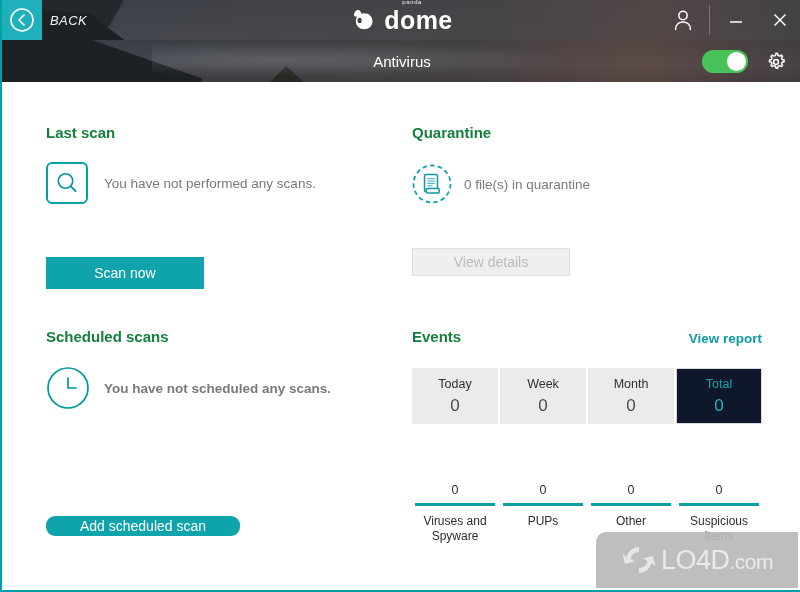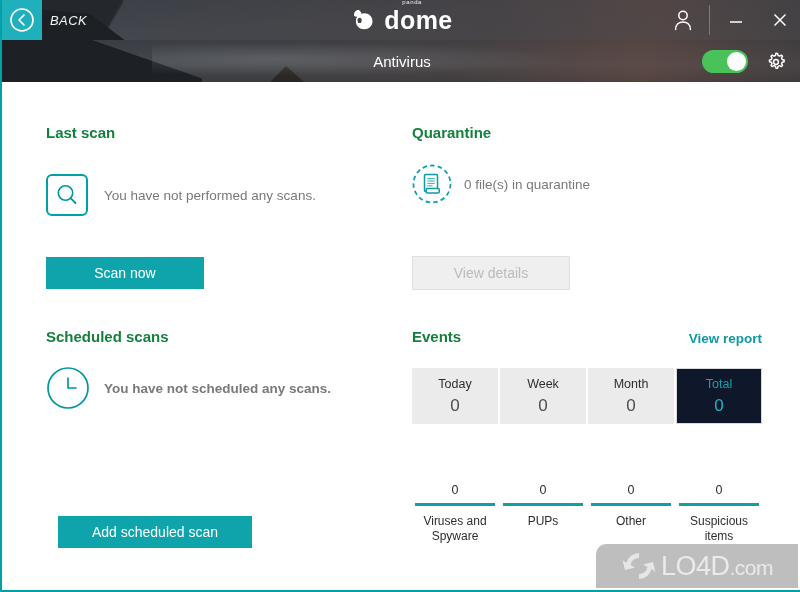--- a/index.html
+++ b/index.html
@@ -129,21 +129,21 @@
 
   .stats{display:flex;}
   .stat{width:86px;margin-right:2px;text-align:center;}
   .stat:last-child{margin-right:0;}
   .stat .num{font-size:12.5px;color:#2b2e31;line-height:1;}
   .stat .bar{height:3px;background:#0fa0a2;margin:6px 3px 8px 3px;}
   .stat .cap{font-size:12px;color:#2b2e31;line-height:1.25;}
 
   
   .wm{
-    position:absolute;right:2px;bottom:2px;width:202px;height:44px;
+    position:absolute;right:2px;bottom:2px;width:202px;height:56px;
     background:#b9b9b9;border-radius:10px 0 0 0;
     display:flex;align-items:center;justify-content:center;gap:4px;
     opacity:.92;pointer-events:none;
   }
   .wm-text{color:#e9e9e9;font-size:27px;letter-spacing:-.5px;line-height:1;}
   .wm-text .dot{font-size:21px;}
 </style>
 </head>
 <body>
 
@@ -213,21 +213,21 @@
       </g>
     </svg>
   </div>
 
   <div class="content">
 
     <div class="col-l">
 
       <div class="sec-title" style="position:absolute;left:0;top:42px;">Last scan</div>
 
-      <div class="row" style="position:absolute;left:0;top:92px;">
+      <div class="row" style="position:absolute;left:0;top:80px;">
         <div class="scan-icon-box">
           <svg width="26" height="26" viewBox="0 0 26 26">
             <circle cx="11.5" cy="11" r="7.2" fill="none" stroke="#00979f" stroke-width="1.6"></circle>
             <line x1="16.8" y1="16.3" x2="21.5" y2="21" stroke="#00979f" stroke-width="1.8" stroke-linecap="round"></line>
           </svg>
         </div>
         <div class="row-text">You have not performed any scans.</div>
       </div>
 
       <button class="btn btn-primary" style="position:absolute;left:0;top:175px;width:158px;height:32px;">Scan now</button>
@@ -237,21 +237,21 @@
       <div class="row" style="position:absolute;left:0;top:284px;">
         <div class="circ-icon">
           <svg width="44" height="44" viewBox="0 0 44 44">
             <circle cx="22" cy="22" r="20" fill="none" stroke="#00979f" stroke-width="1.7"></circle>
             <polyline points="22,12 22,22 30,22" fill="none" stroke="#00979f" stroke-width="1.7" stroke-linecap="round" stroke-linejoin="round"></polyline>
           </svg>
         </div>
         <div class="row-text" style="margin-left:14px;font-weight:bold;">You have not scheduled any scans.</div>
       </div>
 
-      <button class="btn btn-primary" style="position:absolute;left:12px;top:434px;width:194px;height:32px;">Add scheduled scan</button>
+      <button class="btn btn-primary" style="position:absolute;left:0;top:434px;width:194px;height:20px;border-radius:9px;">Add scheduled scan</button>
     </div>
 
     <div class="col-r">
 
       <div class="sec-title" style="position:absolute;left:0;top:42px;">Quarantine</div>
 
       <div class="row" style="position:absolute;left:-2px;top:80px;">
         <div class="circ-icon">
           <svg width="44" height="44" viewBox="0 0 44 44">
             <circle cx="22" cy="22" r="18.5" fill="none" stroke="#12a2aa" stroke-width="1.8" stroke-dasharray="4.5 3.2"></circle>
@@ -259,21 +259,21 @@
             <line x1="17.3" y1="16.6" x2="24.8" y2="16.6" stroke="#3fb6bd" stroke-width="1.1"></line>
             <line x1="17.3" y1="19" x2="24.8" y2="19" stroke="#3fb6bd" stroke-width="1.1"></line>
             <line x1="17.3" y1="21.4" x2="24.8" y2="21.4" stroke="#3fb6bd" stroke-width="1.1"></line>
             <line x1="17.3" y1="23.8" x2="22.5" y2="23.8" stroke="#3fb6bd" stroke-width="1.1"></line>
             <rect x="16.2" y="26.6" width="13" height="4.4" rx="1" fill="#ffffff" stroke="#0f9aa2" stroke-width="1.5"></rect>
           </svg>
         </div>
         <div class="row-text" style="margin-left:10px;">0 file(s) in quarantine</div>
       </div>
 
-      <button class="btn btn-disabled" style="position:absolute;left:0;top:174px;width:158px;height:34px;">View details</button>
+      <button class="btn btn-disabled" style="position:absolute;left:0;top:166px;width:158px;height:28px;">View details</button>
 
       <div class="sec-title" style="position:absolute;left:0;top:246px;">Events</div>
       <div class="link" style="position:absolute;right:0;top:249px;">View report</div>
 
       <div class="tabs" style="position:absolute;left:0;top:286px;">
         <div class="tab">
           <span class="lbl">Today</span>
           <span class="val">0</span>
         </div>
         <div class="tab">

